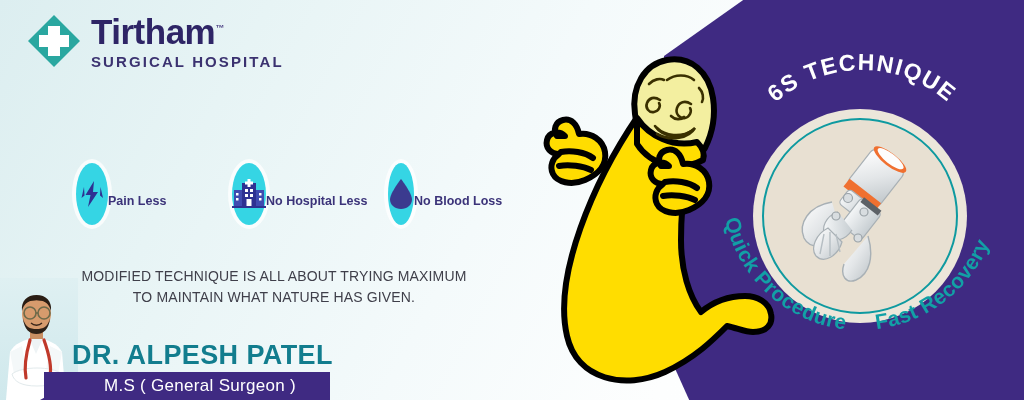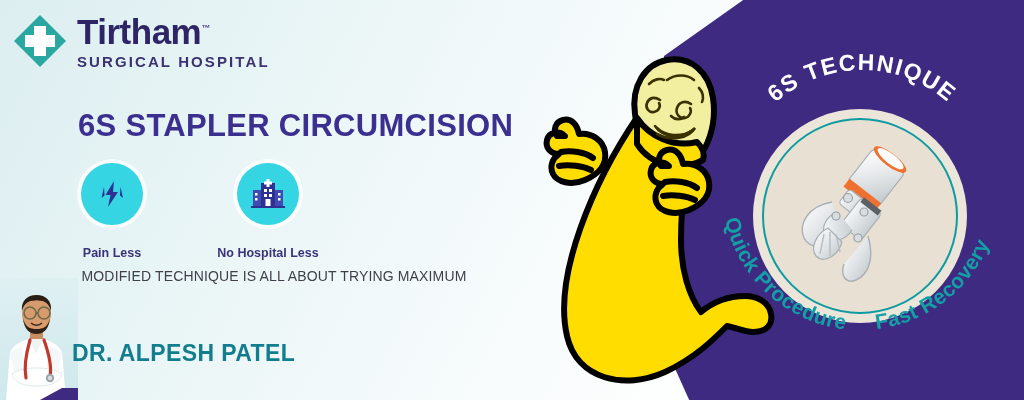--- a/index.html
+++ b/index.html
@@ -19,21 +19,21 @@
 
   
   .purple-panel {
     position:absolute; top:0; right:0;
     width:360px; height:400px;
     background:#3f2a82;
     clip-path:polygon(22% 0, 100% 0, 100% 100%, 7% 100%, 0 86%, 0 14%);
   }
 
   
-  .logo-wrap { position:absolute; left:12px; top:12px; display:flex; align-items:center; gap:9px; }
+  .logo-wrap { position:absolute; left:26px; top:12px; display:flex; align-items:center; gap:9px; }
   .logo-mark { position:relative; width:56px; height:56px; }
   .logo-mark svg { display:block; }
   .logo-text { display:flex; flex-direction:column; line-height:1; padding-top:2px; }
   .logo-name {
     font-size:35px; font-weight:bold; color:#2e2566;
     letter-spacing:-0.5px; position:relative; display:inline-block;
   }
   .logo-tm { font-size:9px; vertical-align:super; font-weight:bold; color:#4a3f82; }
   .logo-sub {
     font-size:15px; font-weight:bold; color:#3b3270;
@@ -42,21 +42,21 @@
 
   
   .headline {
     position:absolute; left:78px; top:108px;
     font-size:31px; font-weight:bold; color:#3b2f8f;
     letter-spacing:0.3px; white-space:nowrap;
   }
 
   
   .features { position:absolute; left:76px; top:163px; display:flex; gap:84px; }
-  .feature { width:72px; display:flex; flex-direction:column; align-items:center;gap:7px; }
+  .feature { width:72px; display:flex; flex-direction:row; align-items:center; }
   .feature-circle {
     width:62px; height:62px; border-radius:50%;
     background:#35d5e4;
     display:flex; align-items:center; justify-content:center;
     box-shadow:0 0 0 4px rgba(255,255,255,0.75);
   }
   .feature-circle svg { display:block; }
   .feature-label {
     margin-top:14px; font-size:12.5px; font-weight:bold;
     color:#3b3379; white-space:nowrap; text-align:center;
@@ -72,21 +72,21 @@
   
   .doctor-photo {
     position:absolute; left:0; bottom:0;
     width:78px; height:122px; overflow:hidden;
   }
   .doctor-photo svg { display:block; }
 
   
   .doctor-name {
     position:absolute; left:72px; top:340px;
-    font-size:23px; font-weight:bold; color:#127d8e;
+    font-size:27px; font-weight:bold; color:#127d8e;
     letter-spacing:0.4px; white-space:nowrap;
   }
   .doctor-degree-bar {
     position:absolute; left:44px; top:372px;
     height:28px; width:286px;
     background:#3f2a82;
     display:flex; align-items:center;
   }
   .doctor-degree {
     width:100%; text-align:center;
@@ -136,21 +136,20 @@
         <path d="M28 2 L54 28 L28 54 L2 28 Z" fill="#2aa7a0"></path>
         <path d="M22 13 h12 v9 h9 v12 h-9 v9 h-12 v-9 h-9 v-12 h9 Z" fill="#ffffff"></path>
       </svg>
     </div>
     <div class="logo-text">
       <div class="logo-name"><span>Tirtham</span><span class="logo-tm">™</span></div>
       <div class="logo-sub">SURGICAL HOSPITAL</div>
     </div>
   </div>
 
-  <div class="headline">6S STAPLER  CIRCUMCISION</div>
 
   <div class="features">
 
     <div class="feature">
       <div class="feature-circle">
         <svg width="32" height="32" viewBox="0 0 32 32">
           <path d="M18 3 L9.5 17 h5 L12 29 L22 14 h-5 Z" fill="#2e3192"></path>
           <path d="M8 9 L5.5 20 L8.5 17.5 Z" fill="#2e3192"></path>
           <path d="M24.5 9 L27 20 L24 17.5 Z" fill="#2e3192"></path>
         </svg>
@@ -174,25 +173,34 @@
           <rect x="4" y="15" width="2.5" height="2.5" fill="#ffffff"></rect>
           <rect x="4" y="20" width="2.5" height="2.5" fill="#ffffff"></rect>
           <rect x="27" y="15" width="2.5" height="2.5" fill="#ffffff"></rect>
           <rect x="27" y="20" width="2.5" height="2.5" fill="#ffffff"></rect>
           <rect x="0" y="28" width="34" height="2" fill="#2e3192"></rect>
         </svg>
       </div>
       <div class="feature-label">No Hospital Less</div>
     </div>
 
+    <div class="feature">
+      <div class="feature-circle">
+        <svg width="26" height="32" viewBox="0 0 26 32">
+          <path d="M13 1 C13 1 2 15 2 21.5 C2 27 7 31 13 31 C19 31 24 27 24 21.5 C24 15 13 1 13 1 Z" fill="#3b3b8f"></path>
+        </svg>
+      </div>
+      <div class="feature-label">No Blood Loss</div>
+    </div>
 
   </div>
 
   <div class="description">
     <div>MODIFIED TECHNIQUE IS ALL ABOUT TRYING MAXIMUM</div>
+    <div>TO MAINTAIN WHAT NATURE HAS GIVEN.</div>
   </div>
 
   <div class="doctor-photo">
     <svg width="78" height="122" viewBox="0 0 78 122">
       <defs>
         <linearGradient id="photoBg" x1="0" y1="0" x2="0" y2="1">
           <stop offset="0" stop-color="#dff0f2"></stop>
           <stop offset="1" stop-color="#cfe8ec"></stop>
         </linearGradient>
       </defs>
@@ -223,20 +231,23 @@
       <path d="M30 62 C26 76 24 90 26 100" fill="none" stroke="#c0392b" stroke-width="3.2" stroke-linecap="round"></path>
       <path d="M44 62 C49 76 52 88 50 98" fill="none" stroke="#c0392b" stroke-width="3.2" stroke-linecap="round"></path>
       <circle cx="50" cy="100" r="4.2" fill="#9aa5ad"></circle>
       <circle cx="50" cy="100" r="2.2" fill="#d7dde1"></circle>
 
       <path d="M40 122 L62 110 L78 110 L78 122 Z" fill="#3f2a82"></path>
     </svg>
   </div>
 
   <div class="doctor-name">DR. ALPESH PATEL</div>
+  <div class="doctor-degree-bar">
+    <div class="doctor-degree">M.S ( General Surgeon )</div>
+  </div>
 
   <div class="mascot">
     <svg width="300" height="360" viewBox="0 0 300 360">
       <g stroke="#000000" stroke-width="6" stroke-linejoin="round" stroke-linecap="round">
 
         <path d="M133 76 C88 142 48 236 62 296 C72 340 120 350 160 332
                  C190 318 208 300 222 286
                  C232 288 240 292 248 292
                  C262 292 268 284 266 274
                  C264 262 252 256 240 256

